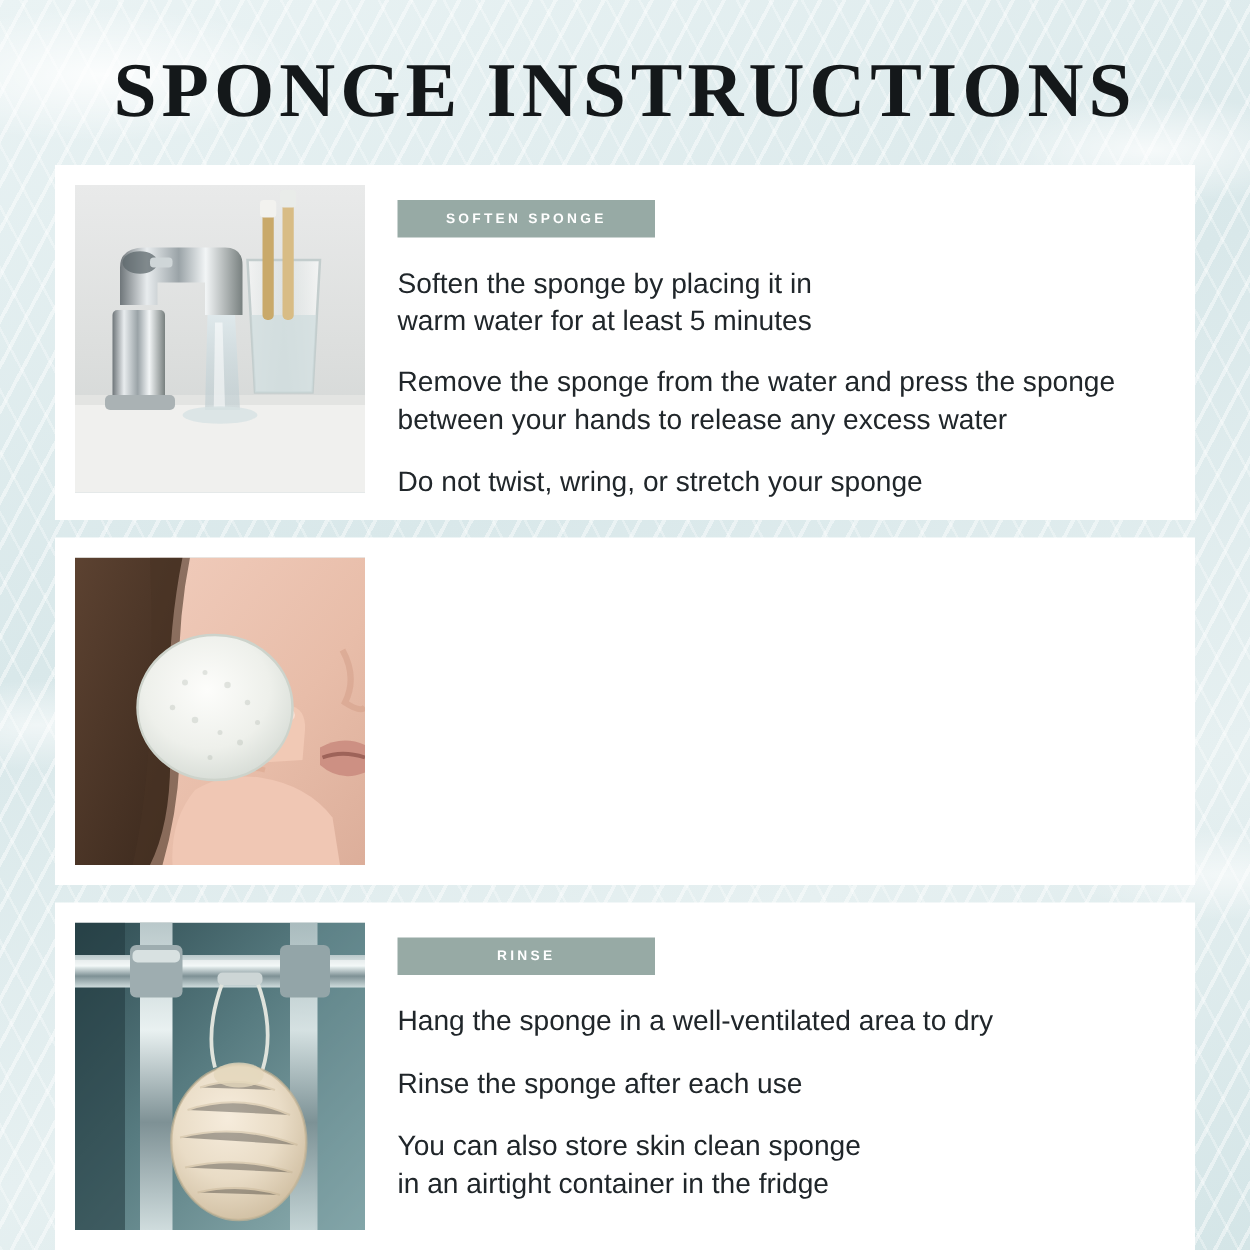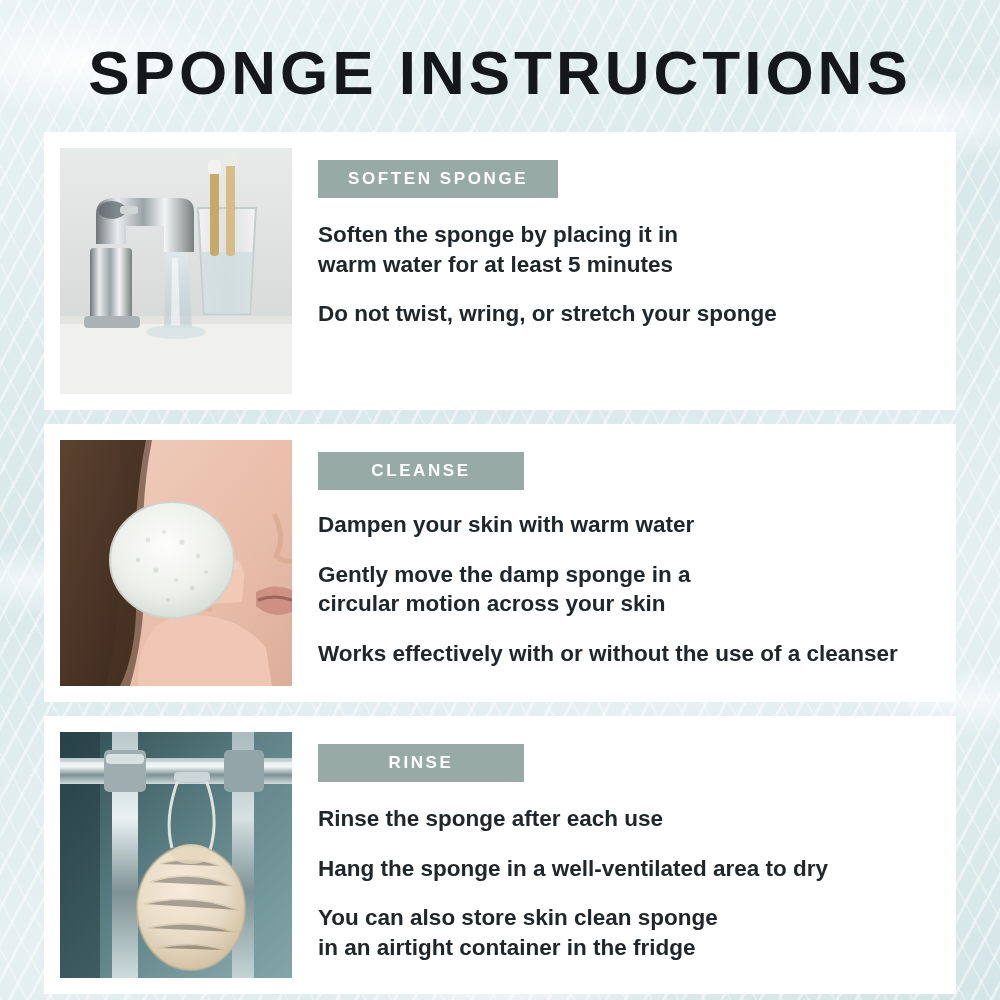--- a/index.html
+++ b/index.html
@@ -44,21 +44,21 @@
   
   .title {
     text-align: center;
     font-size: 62px;
     line-height: 1;
     letter-spacing: 4px;
     font-weight: 700;
     color: #14181a;
     padding-top: 42px;
     padding-bottom: 28px;
-    font-family: Liberation Sans, sans-serif;
+    font-family: Liberation Serif, serif;
   }
 
   
   .sections {
     padding: 0 44px;
     display: flex;
     flex-direction: column;
     gap: 14px;
   }
 
@@ -84,35 +84,35 @@
   .content {
     padding-left: 26px;
     padding-top: 12px;
     flex: 1 1 auto;
   }
 
   .tag {
     display: inline-block;
     background: #97aaa5;
     color: #ffffff;
-    font-size: 17px;
+    font-size: 11px;
     font-weight: 700;
     letter-spacing: 2.6px;
     padding: 9px 30px;
     min-width: 206px;
     text-align: center;
     margin-bottom: 22px;
   }
 
   .para {
     font-size: 22.5px;
     line-height: 1.32;
     color: #20262a;
     margin-bottom: 20px;
-    font-weight: 700;
+    font-weight: 400;
   }
   .para:last-child { margin-bottom: 0; }
 
   .card-2 .tag { margin-bottom: 20px; }
   .card-3 .tag { }
 </style>
 </head>
 <body>
 
 <div class="bg-water"></div>
@@ -169,20 +169,22 @@
 
           <path d="M106 104 L128 104 L132 180 L104 180 Z" fill="url(#gwater)"></path>
           <path d="M112 110 L118 110 L120 178 L111 178 Z" fill="#ffffff" opacity="0.55"></path>
           <ellipse cx="116" cy="184" rx="30" ry="7" fill="#d7e2e4" opacity="0.8"></ellipse>
         </svg>
       </div>
       <div class="content">
         <div class="tag">SOFTEN SPONGE</div>
         <p class="para" style="white-space: pre-line;">Soften the sponge by placing it in
 warm water for at least 5 minutes</p>
+        <p class="para" style="white-space: pre-line;">Remove the sponge from the water and press the sponge
+between your hands to release any excess water</p>
         <p class="para" style="white-space: pre-line;">Do not twist, wring, or stretch your sponge</p>
       </div>
     </div>
 
     <div class="card card-2">
       <div class="thumb">
         <svg viewBox="0 0 232 246" preserveAspectRatio="xMidYMid slice" aria-hidden="true">
           <defs>
             <linearGradient id="gskin" x1="0" y1="0" x2="1" y2="1">
               <stop offset="0%" stop-color="#f1cdbd"></stop>
@@ -230,27 +232,20 @@
               <circle cx="138" cy="116" r="2.2"></circle>
             <circle cx="96" cy="130" r="2.6"></circle>
               <circle cx="116" cy="140" r="2"></circle>
             <circle cx="132" cy="148" r="2.4"></circle>
               <circle cx="78" cy="120" r="2.2"></circle>
             <circle cx="108" cy="160" r="2"></circle>
               <circle cx="146" cy="132" r="2"></circle>
           </g>
         </svg>
       </div>
-      <div class="content">
-        <div class="tag">CLEANSE</div>
-        <p class="para" style="white-space: pre-line;">Dampen your skin with warm water</p>
-        <p class="para" style="white-space: pre-line;">Gently move the damp sponge in a
-circular motion across your skin</p>
-        <p class="para" style="white-space: pre-line;">Works effectively with or without the use of a cleanser</p>
-      </div>
     </div>
 
     <div class="card card-3">
       <div class="thumb">
         <svg viewBox="0 0 232 246" preserveAspectRatio="xMidYMid slice" aria-hidden="true">
           <defs>
             <linearGradient id="g3bg" x1="0" y1="0" x2="1" y2="1">
               <stop offset="0%" stop-color="#2f4c52"></stop>
               <stop offset="45%" stop-color="#577b80"></stop>
               <stop offset="100%" stop-color="#8fb0b2"></stop>
@@ -292,21 +287,21 @@
             <path d="M84 172 q46 -12 94 6"></path>
             <path d="M88 196 q44 -10 86 4"></path>
             <path d="M98 216 q34 -8 66 2"></path>
             <path d="M100 132 q30 -10 60 2"></path>
           </g>
           <ellipse cx="131" cy="122" rx="20" ry="10" fill="#e4d7bc" opacity="0.8"></ellipse>
         </svg>
       </div>
       <div class="content">
         <div class="tag">RINSE</div>
+        <p class="para" style="white-space: pre-line;">Hang the sponge in a well-ventilated area to dry</p>
         <p class="para" style="white-space: pre-line;">Rinse the sponge after each use</p>
-        <p class="para" style="white-space: pre-line;">Hang the sponge in a well-ventilated area to dry</p>
         <p class="para" style="white-space: pre-line;">You can also store skin clean sponge
 in an airtight container in the fridge</p>
       </div>
     </div>
 
   </div>
 </div>
 
 </body></html>

